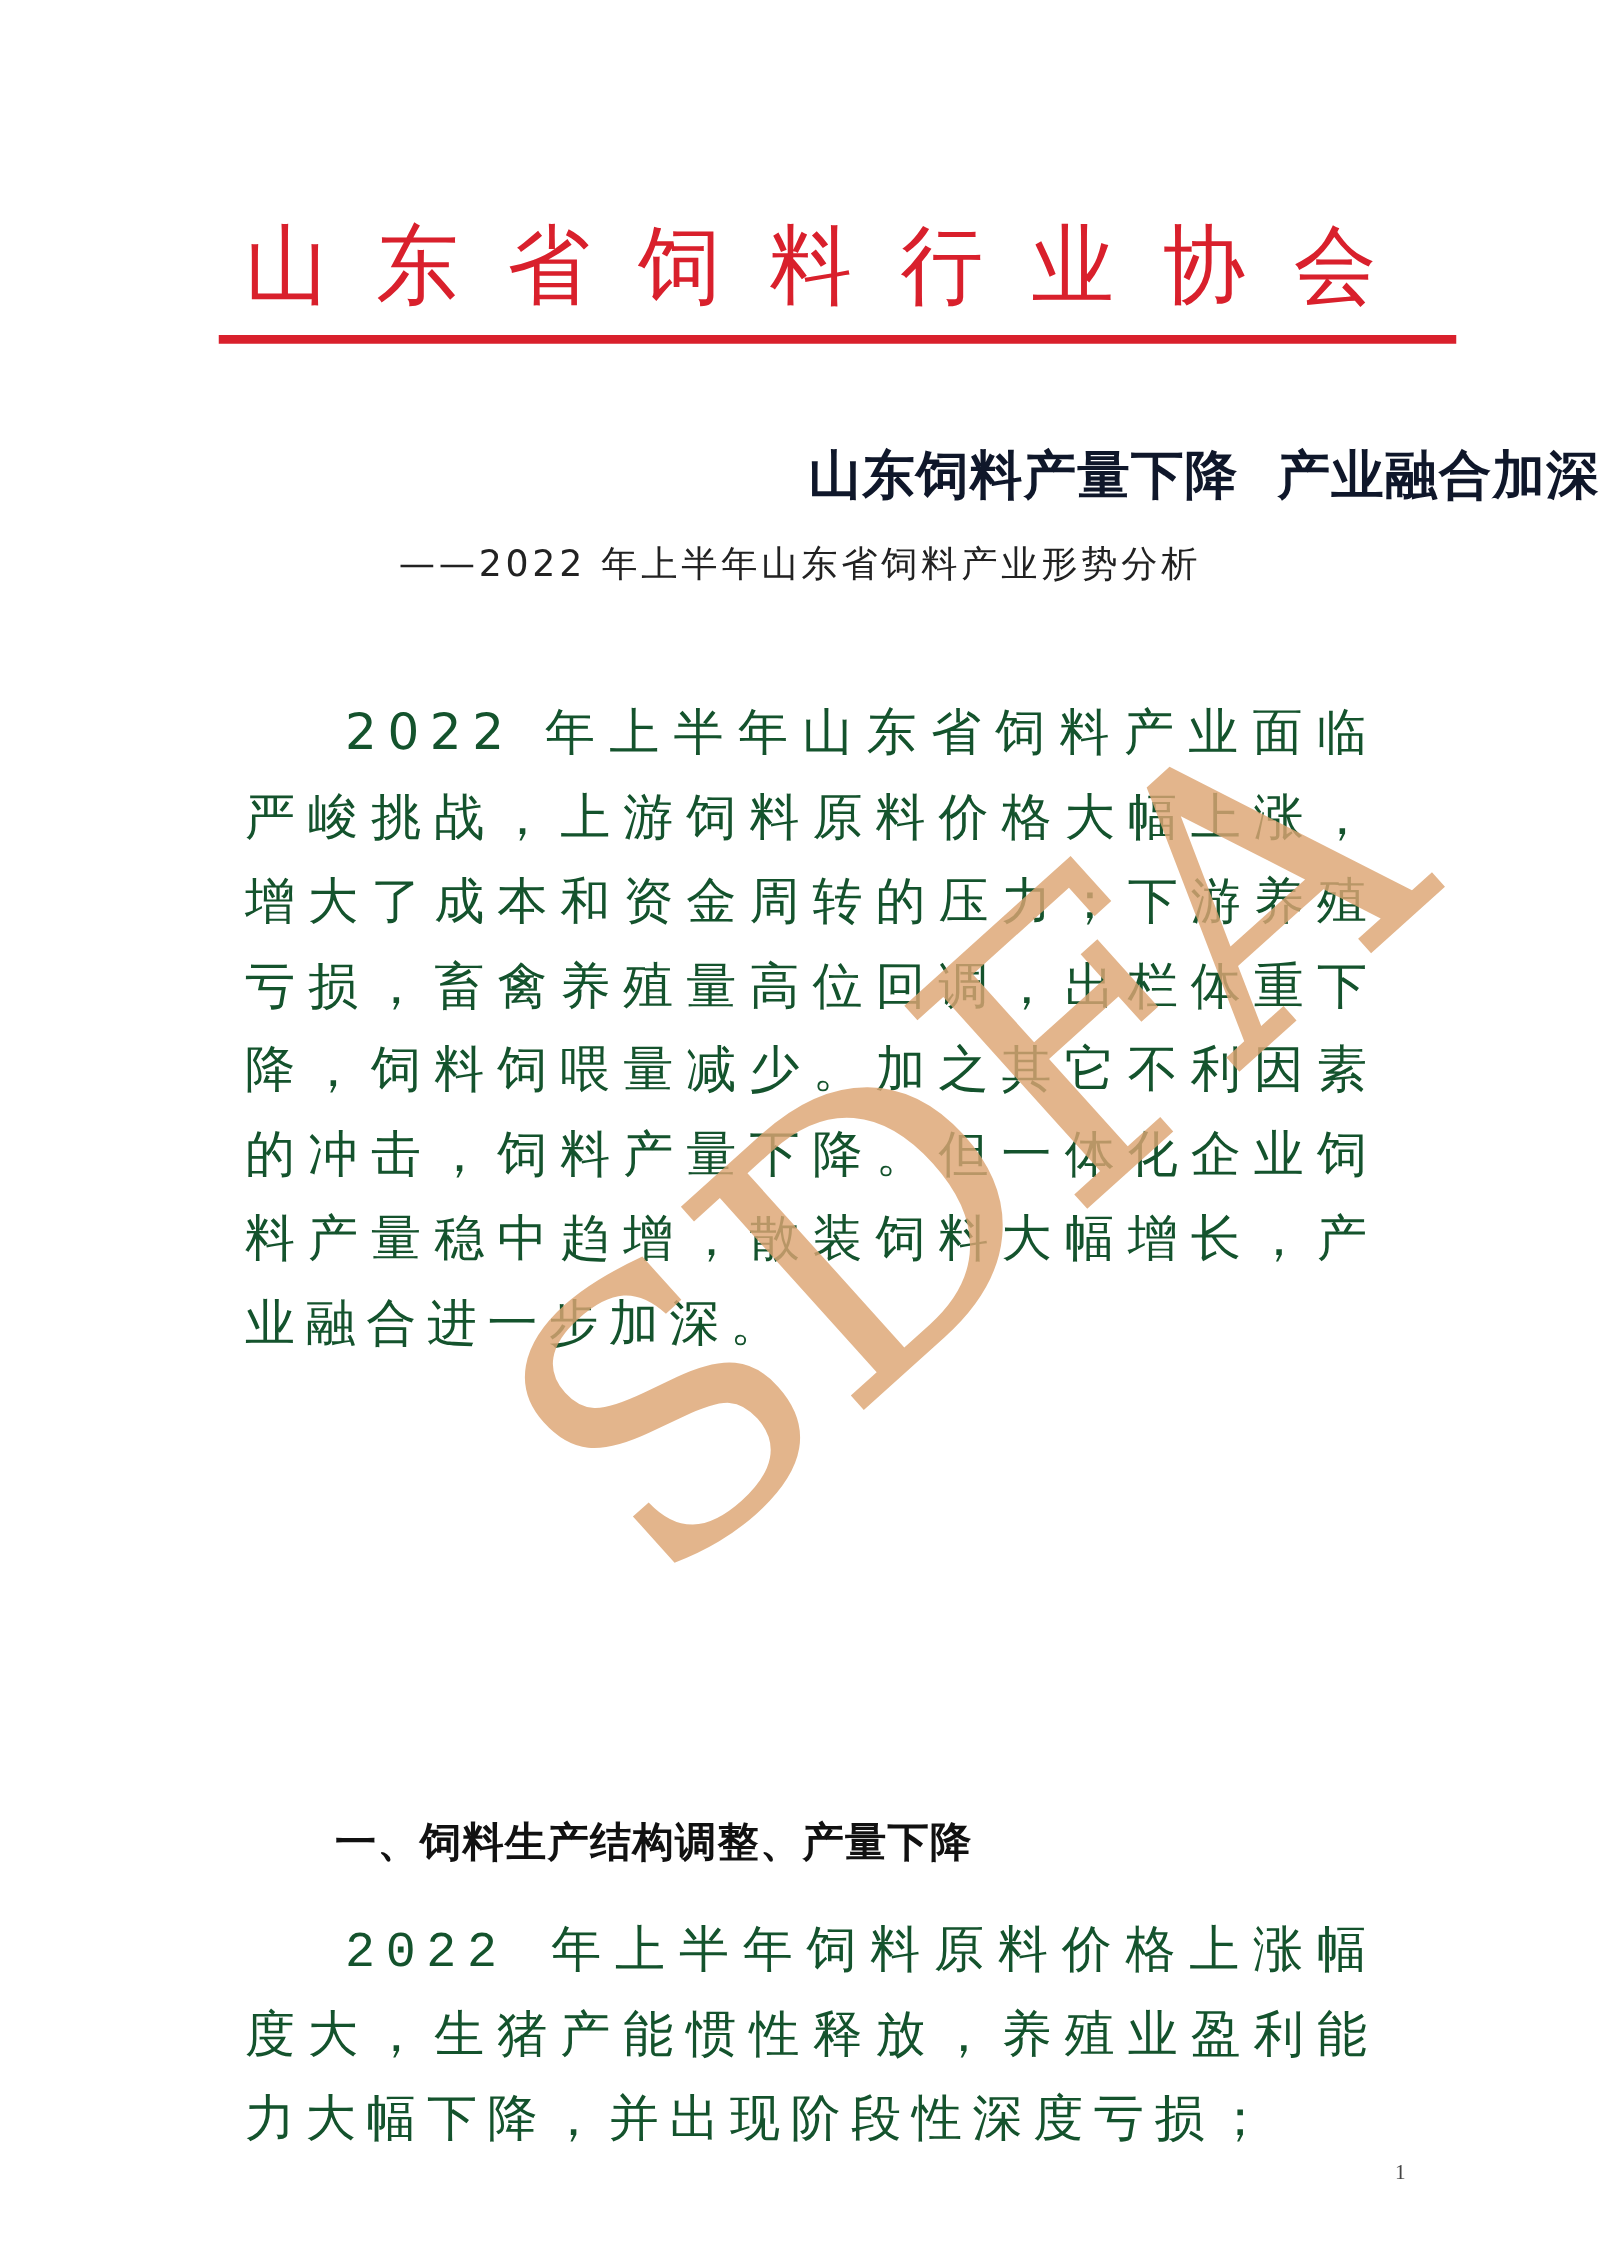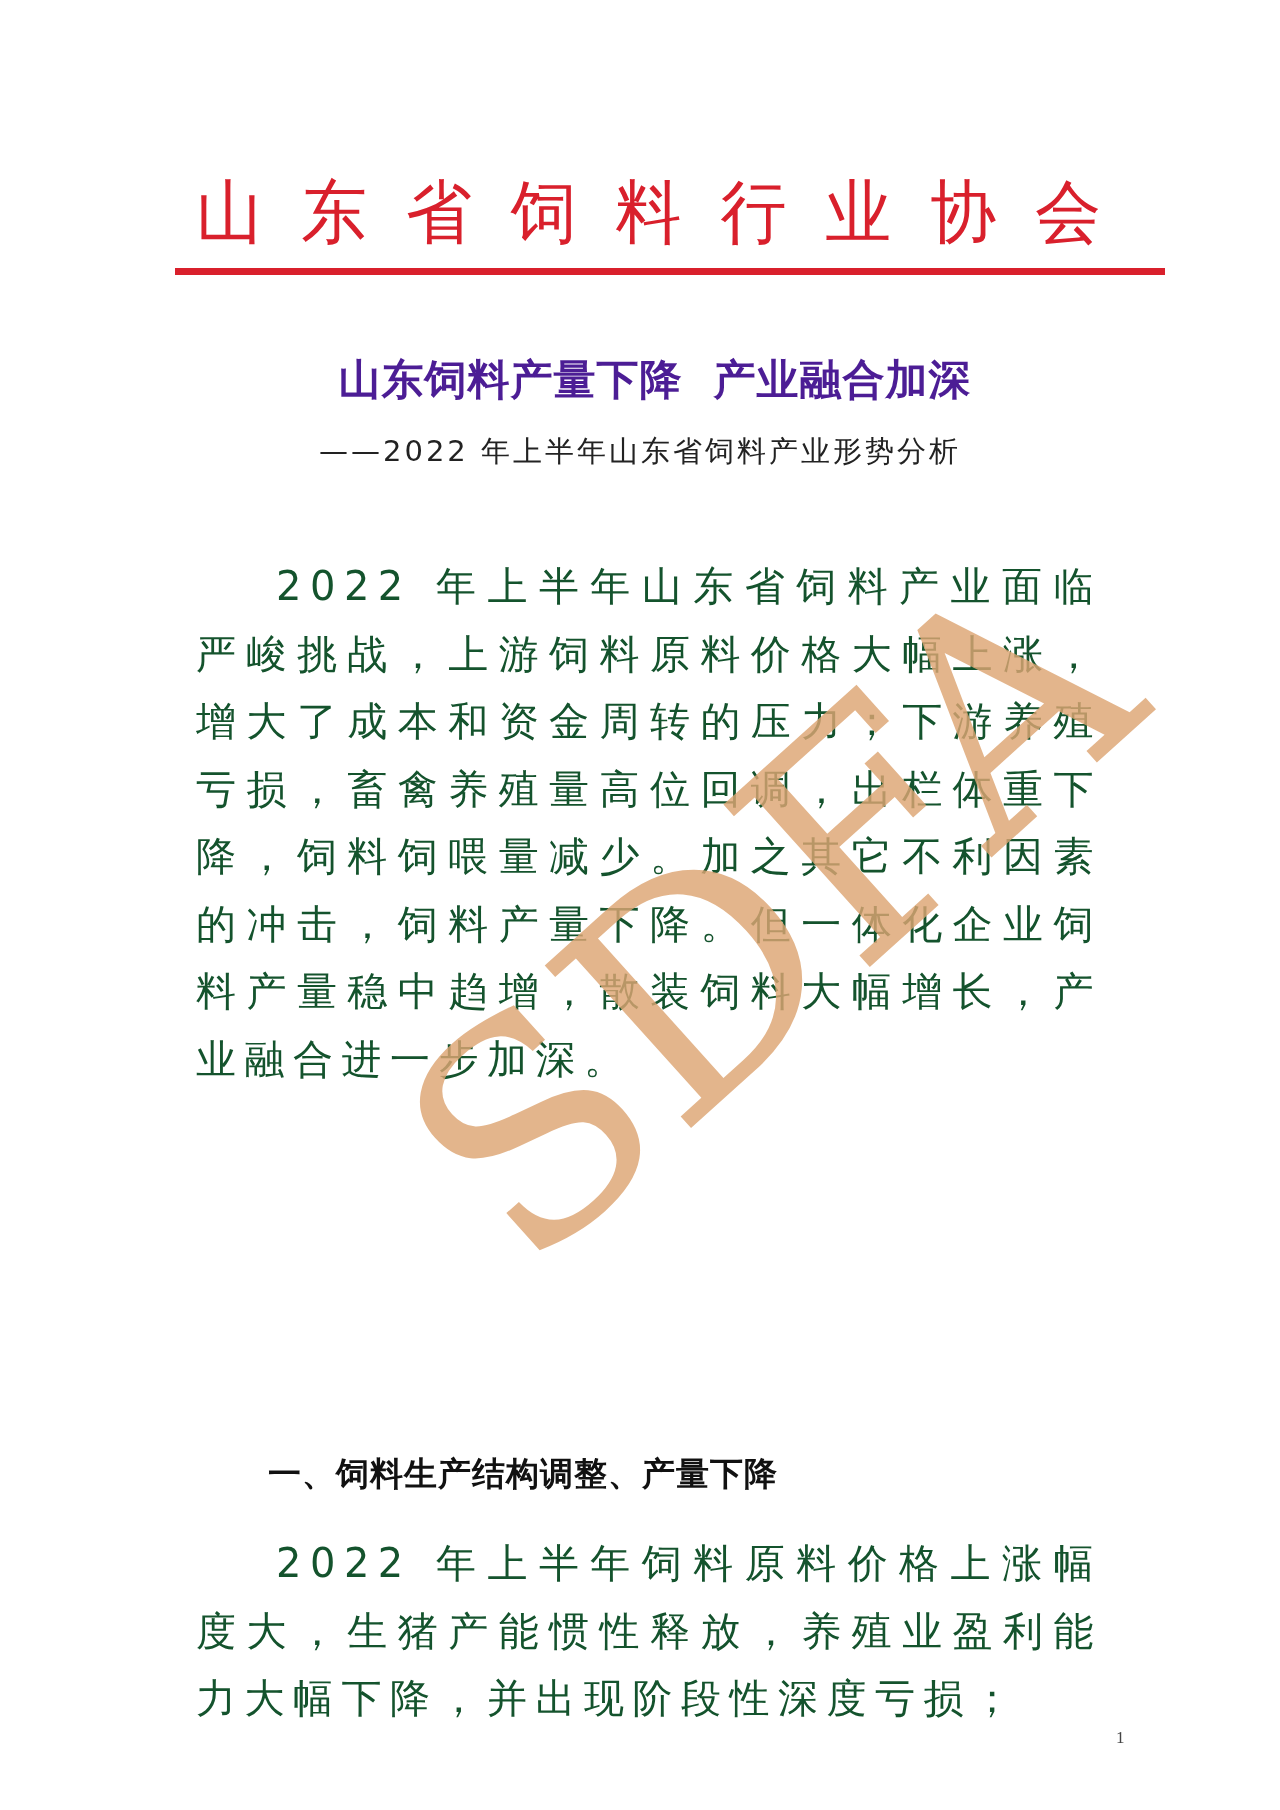--- a/index.html
+++ b/index.html
@@ -10,22 +10,22 @@
   .org-header {
     position: absolute; left: 196px; top: 168px; width: 905px; height: 90px;
     display: flex; justify-content: space-between; align-items: center;
     color: #d9202c; font-family: "DejaVu Sans", sans-serif; font-size: 66px; font-weight: 300;
   }
   .org-header span { display: inline-block; transform: scaleY(1.05); }
   .red-rule {
     position: absolute; left: 175px; top: 268px; width: 990px; height: 7px; background: #d9202c;
   }
   .title {
-    position: absolute; left: 0; width: 1280px; top: 352px; text-align: center;
-    font-family: "DejaVu Serif", serif; font-weight: bold; font-size: 42px; color: #4c1d95;
+    position: absolute; left: 0; width: 1280px; top: 352px; text-align: right;
+    font-family: "DejaVu Serif", serif; font-weight: bold; font-size: 42px; color: #0f172a;
     letter-spacing: 1px; padding-left: 30px; box-sizing: border-box;
   }
   .subtitle {
     position: absolute; left: 0; width: 1280px; top: 432px; text-align: center;
     font-family: "DejaVu Sans", sans-serif; font-size: 29px; color: #222; letter-spacing: 3px;
     box-sizing: border-box;
   }
   .body-text {
     position: absolute; left: 196px; width: 906px;
     font-family: "DejaVu Sans", sans-serif; font-size: 40px; line-height: 67.5px;
@@ -69,21 +69,21 @@
 <div class="title" style="white-space: pre;">山东饲料产量下降  产业融合加深</div>
 
 <div class="subtitle">——2022 年上半年山东省饲料产业形势分析</div>
 
 <div class="body-text" style="top: 553px;">
   <p>2022 年上半年山东省饲料产业面临严峻挑战，上游饲料原料价格大幅上涨，增大了成本和资金周转的压力；下游养殖亏损，畜禽养殖量高位回调，出栏体重下降，饲料饲喂量减少。加之其它不利因素的冲击，饲料产量下降。但一体化企业饲料产量稳中趋增，散装饲料大幅增长，产业融合进一步加深。</p>
 </div>
 
 <div class="section-heading">一、饲料生产结构调整、产量下降</div>
 
-<div class="body-text" style="top: 1530px;">
+<div class="body-text" style="top: 1530px; font-family: Liberation Mono, monospace;">
   <p>2022 年上半年饲料原料价格上涨幅度大，生猪产能惯性释放，养殖业盈利能力大幅下降，并出现阶段性深度亏损；</p>
 </div>
 
 <div class="watermark">
   <span>SDFA</span>
 </div>
 
 <div class="page-number">1</div>
 
 </body></html>

